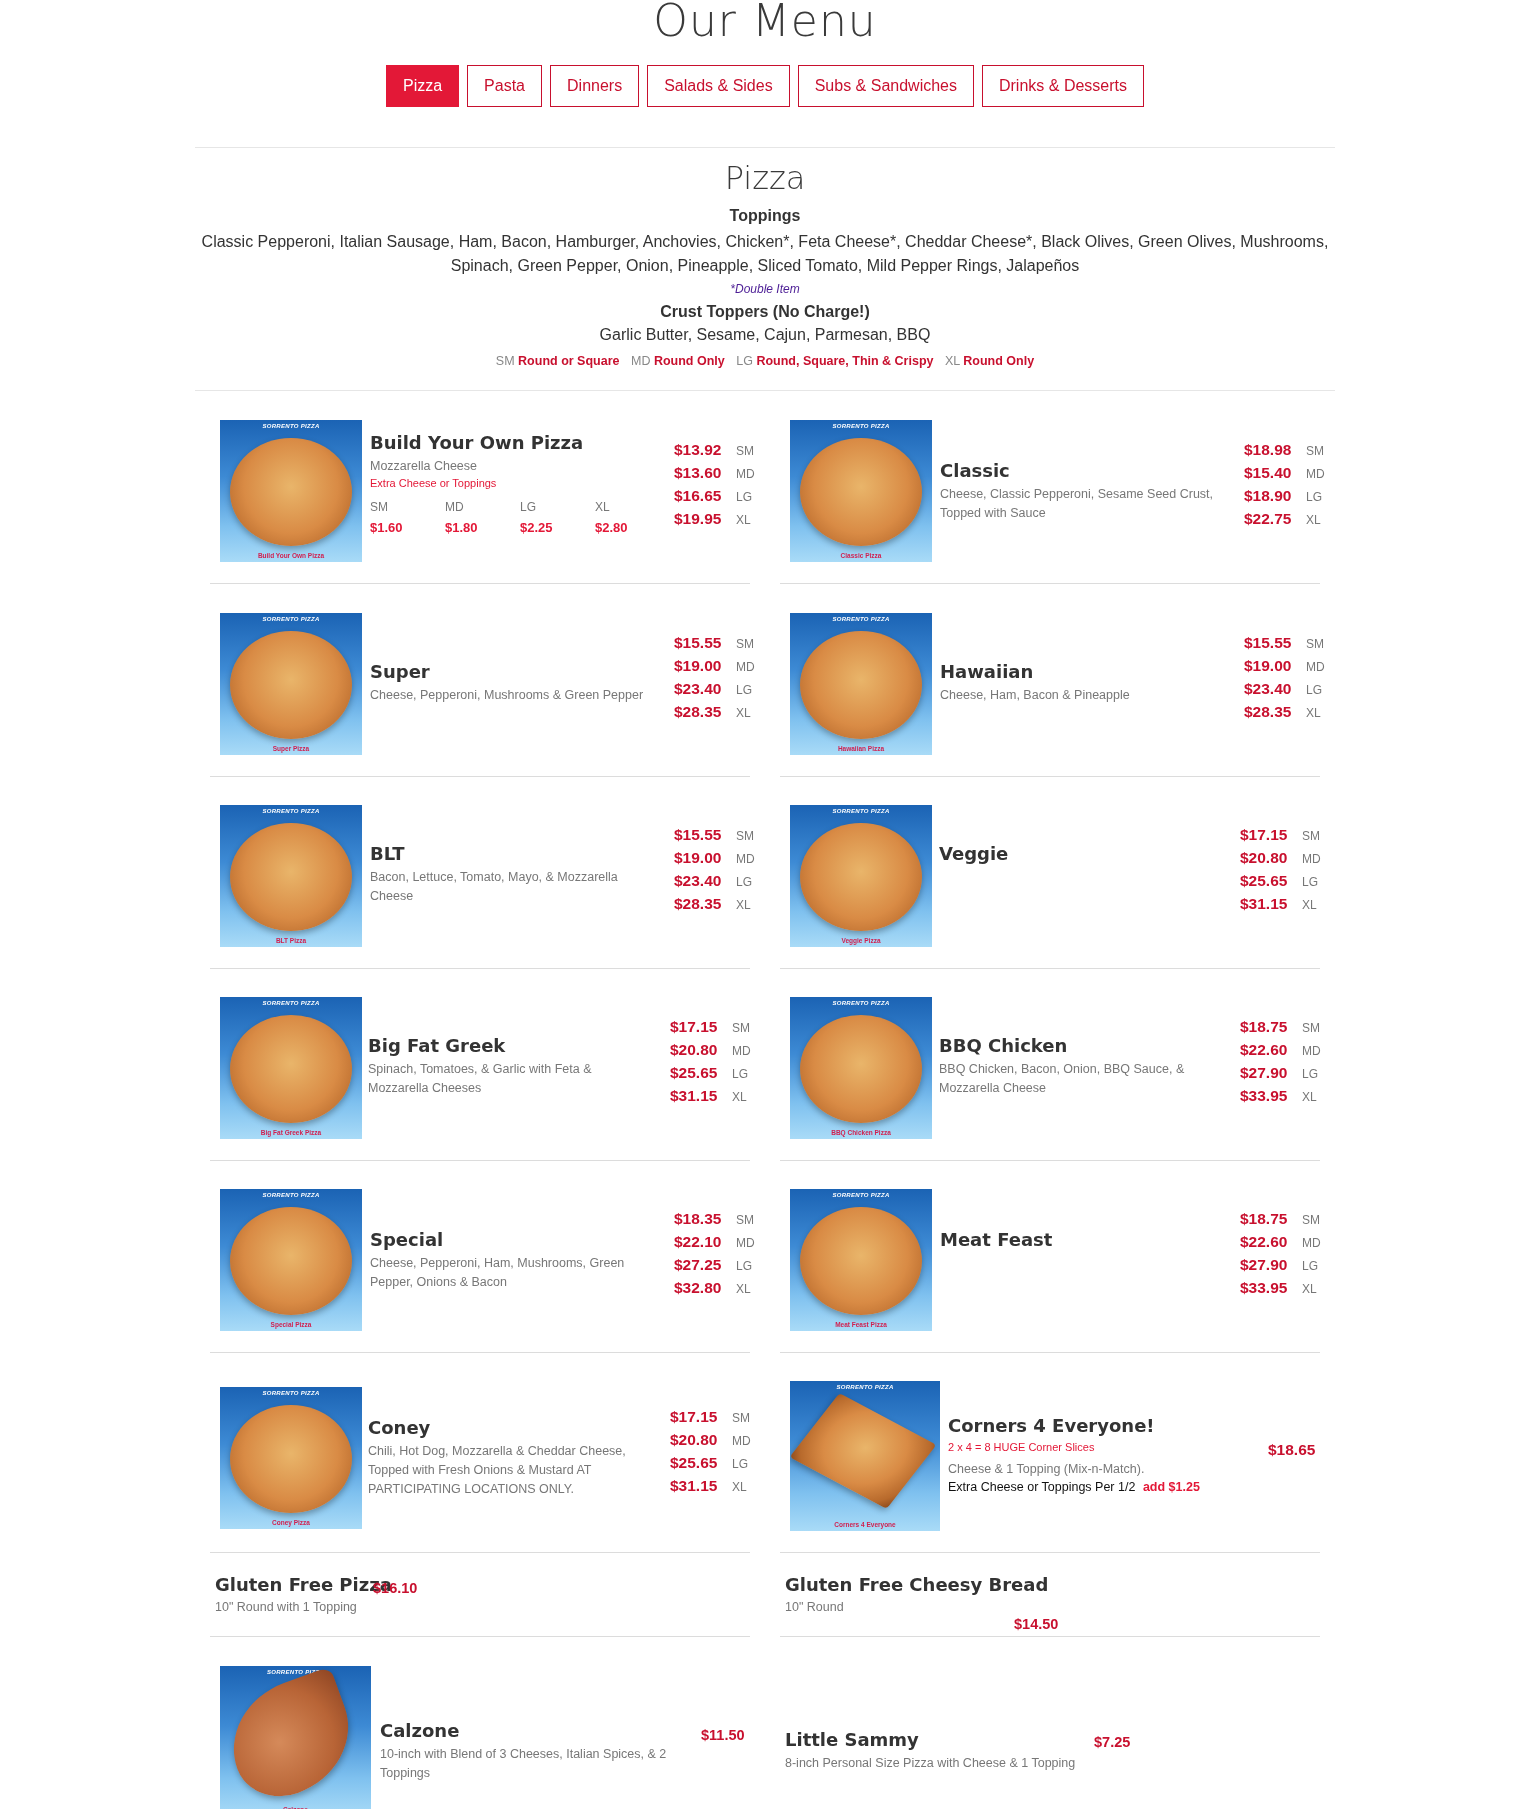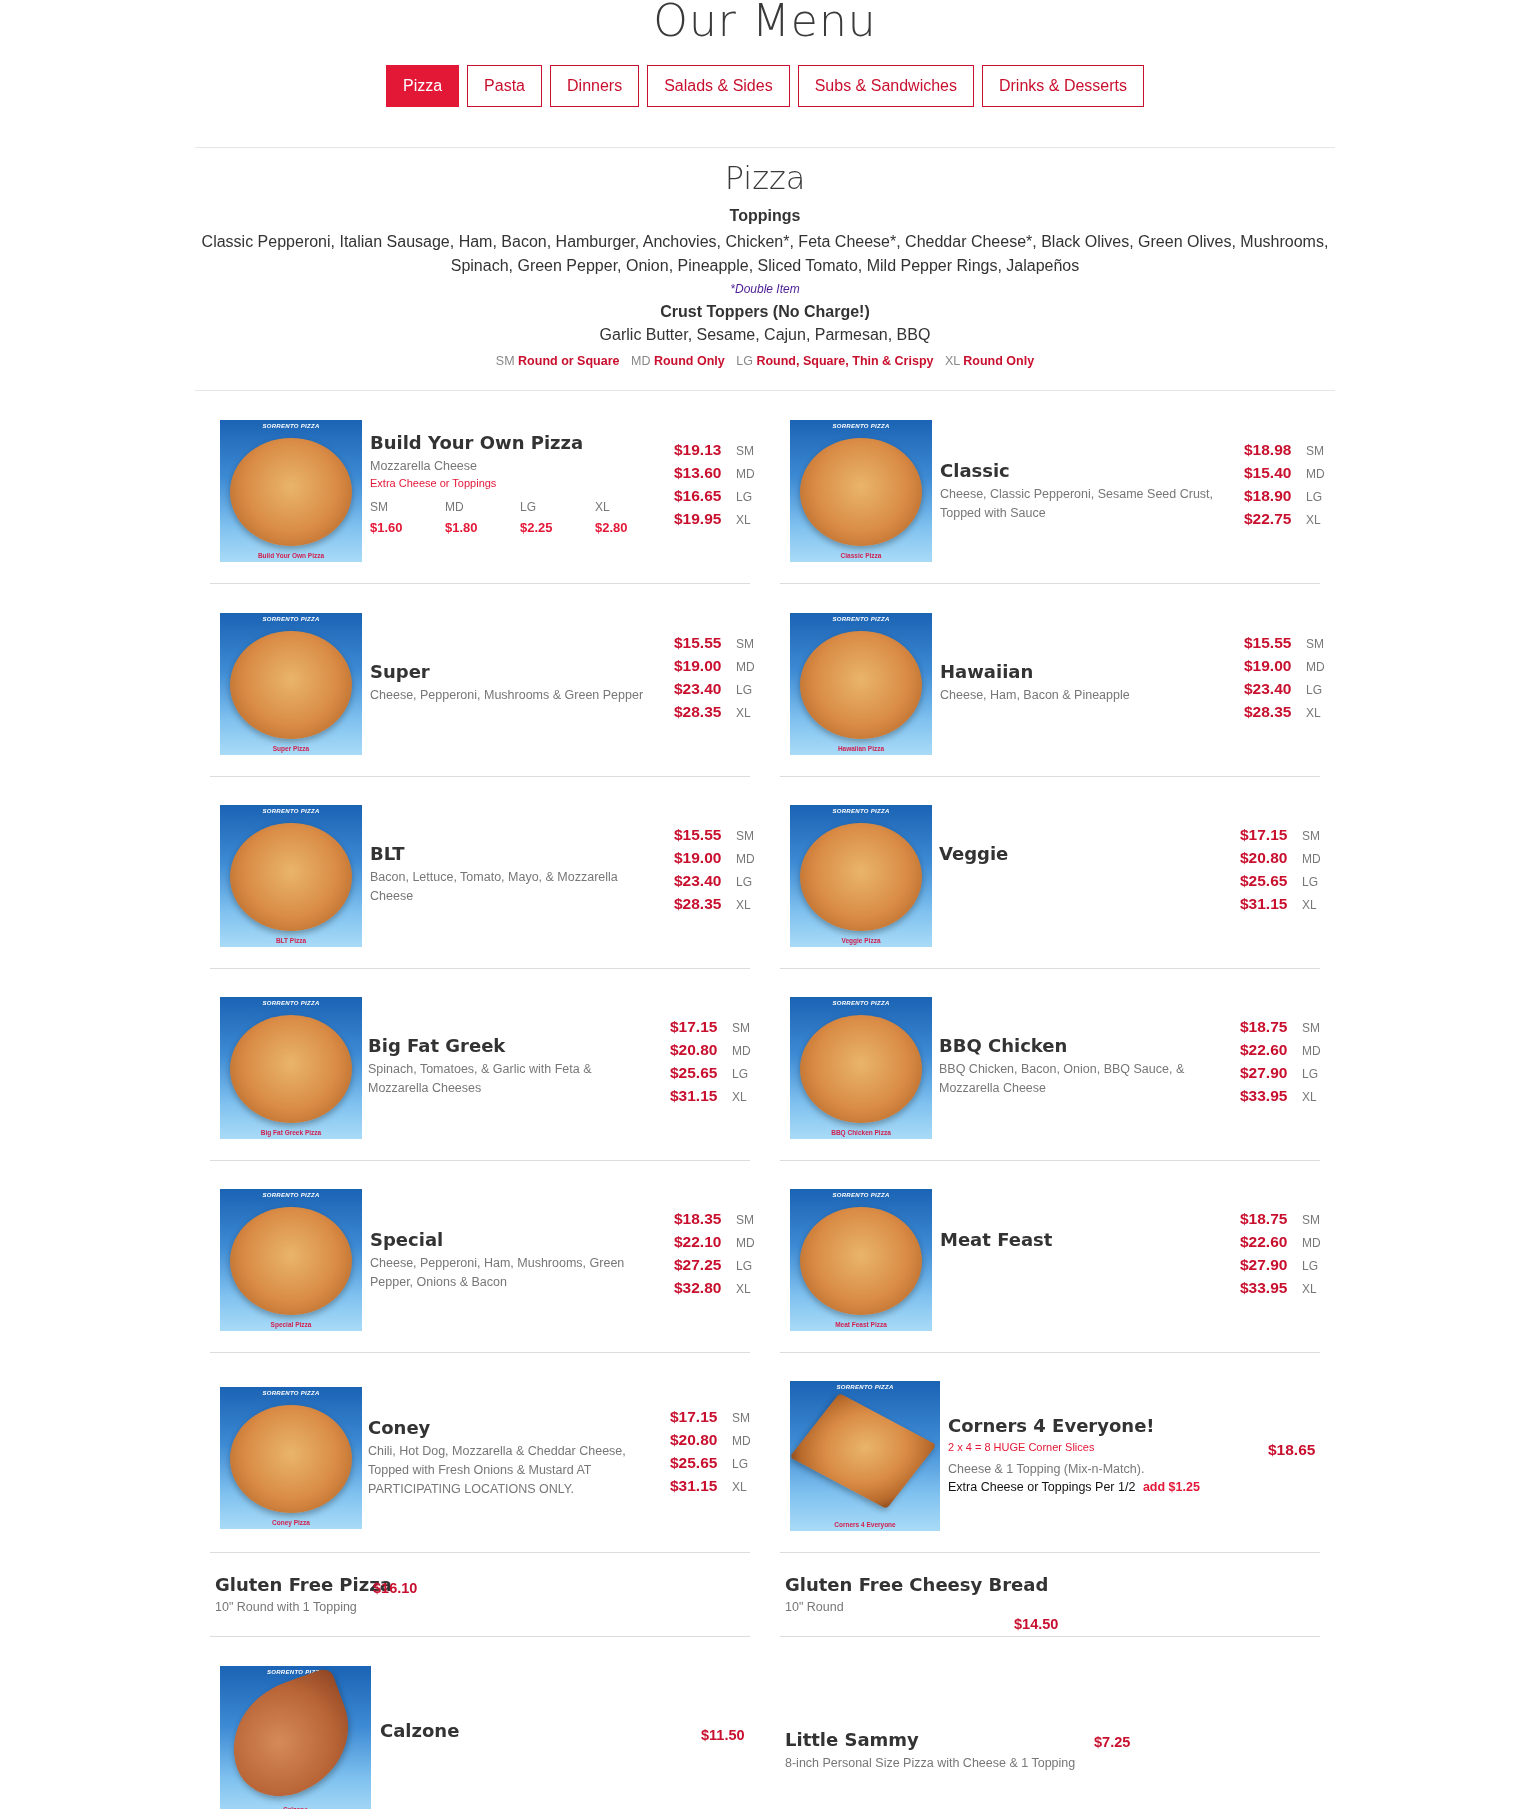--- a/index.html
+++ b/index.html
@@ -124,21 +124,21 @@
     <div class="h">MD</div>
     <div class="h">LG</div>
     <div class="h">XL</div>
     <div class="v">$1.60</div>
     <div class="v">$1.80</div>
     <div class="v">$2.25</div>
     <div class="v">$2.80</div>
   </div>
   <div class="prices" style="left:464px;top:31px;">
     <div class="prow">
-        <span class="pval">$19.13</span>
+        <span class="pval">$13.92</span>
         <span class="psz">SM</span>
       </div>
     <div class="prow">
         <span class="pval">$13.60</span>
         <span class="psz">MD</span>
       </div>
     <div class="prow">
         <span class="pval">$16.65</span>
         <span class="psz">LG</span>
       </div>
@@ -469,20 +469,21 @@
   <div class="divider" style="top:83px;"></div>
 </div>
 
 <div class="card" style="left:210px;top:1655px;height:154px;">
   <div class="thumb" style="left:10px;top:11px;width:151px;height:150px;">
     <div class="brand">SORRENTO PIZZA</div>
     <div class="pie calzone"></div>
     <div class="cap">Calzone</div>
   </div>
   <div class="item-name" style="left:170px;top:65px;">Calzone</div>
+  <div class="item-desc" style="left:170px;top:90px;width:310px;">10-inch with Blend of 3 Cheeses, Italian Spices, &amp; 2 Toppings</div>
   <div class="single-price" style="left:491px;top:72px;font-size:14.5px;">$11.50</div>
 </div>
 
 <div class="card" style="left:780px;top:1655px;height:154px;">
   <div class="item-name" style="left:5px;top:74px;">Little Sammy</div>
   <div class="item-desc" style="left:5px;top:99px;">8-inch Personal Size Pizza with Cheese &amp; 1 Topping</div>
   <div class="single-price" style="left:314px;top:79px;font-size:14.5px;">$7.25</div>
 </div>
 
 </body></html>

